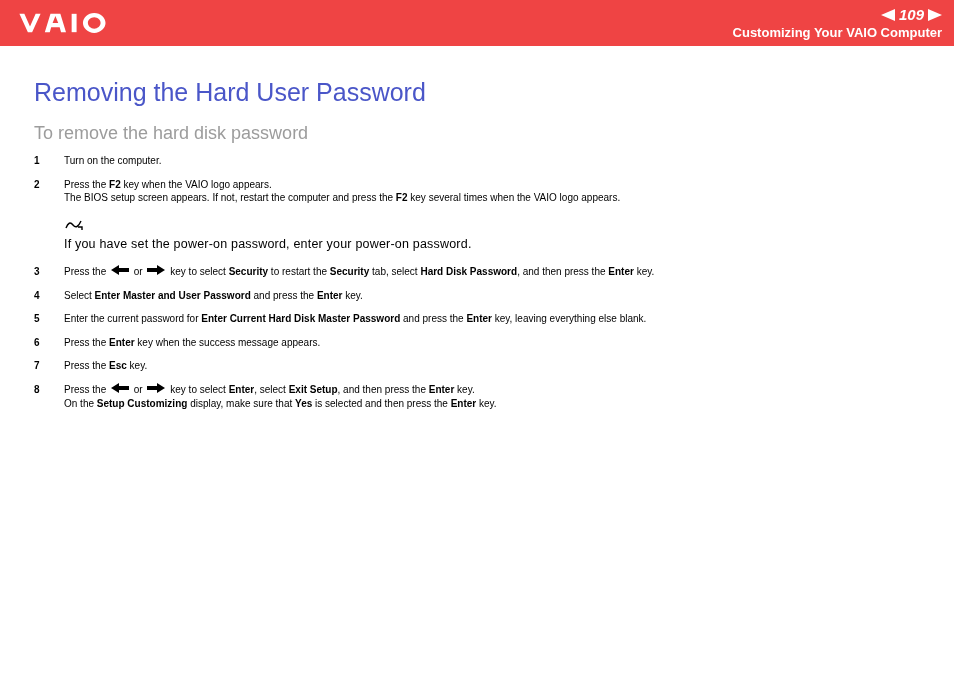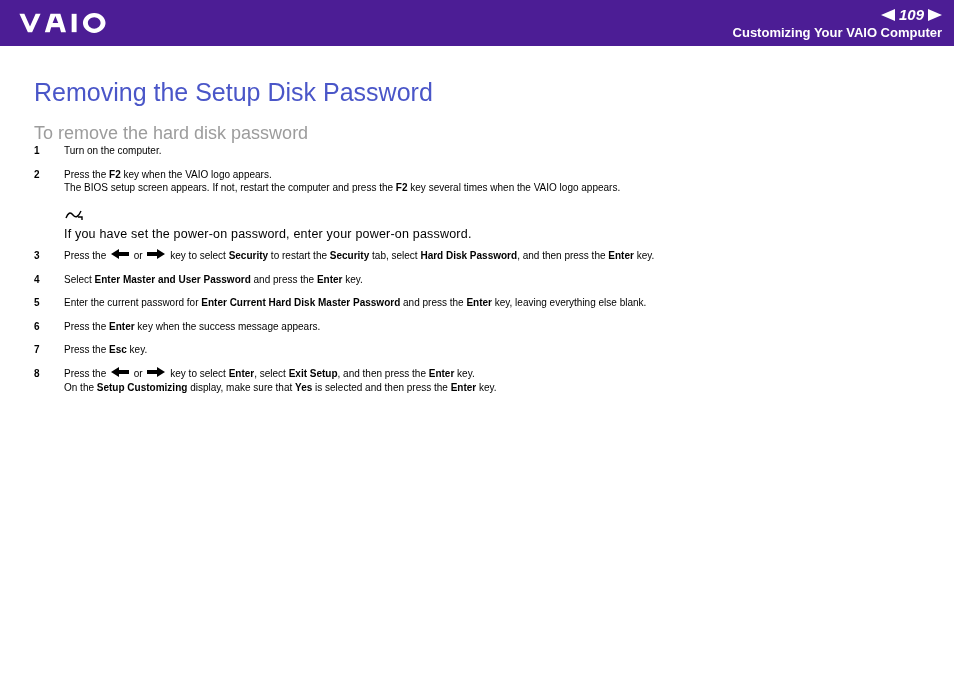--- a/index.html
+++ b/index.html
@@ -4,21 +4,21 @@
 <style>
   * { margin: 0; padding: 0; box-sizing: border-box; }
   body {
     width: 954px;
     height: 674px;
     font-family: Arial, Helvetica, sans-serif;
     background: #fff;
     overflow: hidden;
   }
   .header {
-    background: #4c1d95;
+    background: #ef4444;
     color: #fff;
     height: 46px;
     display: flex;
     align-items: center;
     justify-content: space-between;
     padding: 0 12px 0 18px;
   }
   .logo {
     height: 28px;
     display: flex;
@@ -51,21 +51,21 @@
   .title {
     color: #4a56c8;
     font-size: 25px;
     font-weight: normal;
     margin-bottom: 16px;
   }
   .subtitle {
     color: #9c9c9c;
     font-size: 18px;
     font-weight: normal;
-    margin-bottom: 0;
+    margin-bottom: 10px;
   }
   ol.steps {
     list-style: none;
     counter-reset: step;
   }
   ol.steps > li {
     counter-increment: step;
     position: relative;
     padding-left: 30px;
     font-size: 10px;
@@ -76,21 +76,21 @@
   ol.steps > li::before {
     content: counter(step);
     position: absolute;
     left: 0;
     top: 0;
     font-weight: bold;
   }
   .note-block {
     margin-left: 30px;
     margin-top: 12px;
-    margin-bottom: 8px;
+    margin-bottom: 14px;
   }
   .note-icon {
     display: inline-block;
     margin-bottom: 2px;
   }
   .note-text {
     font-family: Arial, Helvetica, sans-serif;
     font-size: 12.5px;
     letter-spacing: 0.2px;
   }
@@ -125,21 +125,21 @@
         <svg width="14" height="12" viewBox="0 0 14 12">
             <polygon points="0,0 0,12 14,6" fill="#fff"></polygon>
           </svg>
       </span>
     </div>
     <div class="breadcrumb">Customizing Your VAIO Computer</div>
   </div>
 </div>
 
 <div class="content">
-  <h1 class="title">Removing the Setup Disk Password</h1>
+  <h1 class="title">Removing the Hard User Password</h1>
   <h2 class="subtitle">To remove the hard disk password</h2>
 
   <ol class="steps">
     <li><span>Turn on the computer.</span></li>
 
     <li>
       <span>Press the </span><b>F2</b><span> key when the VAIO logo appears.</span><br>
       <span>The BIOS setup screen appears. If not, restart the computer and press the </span><b>F2</b><span> key several times when the VAIO logo appears.</span>
     </li>
   </ol>

